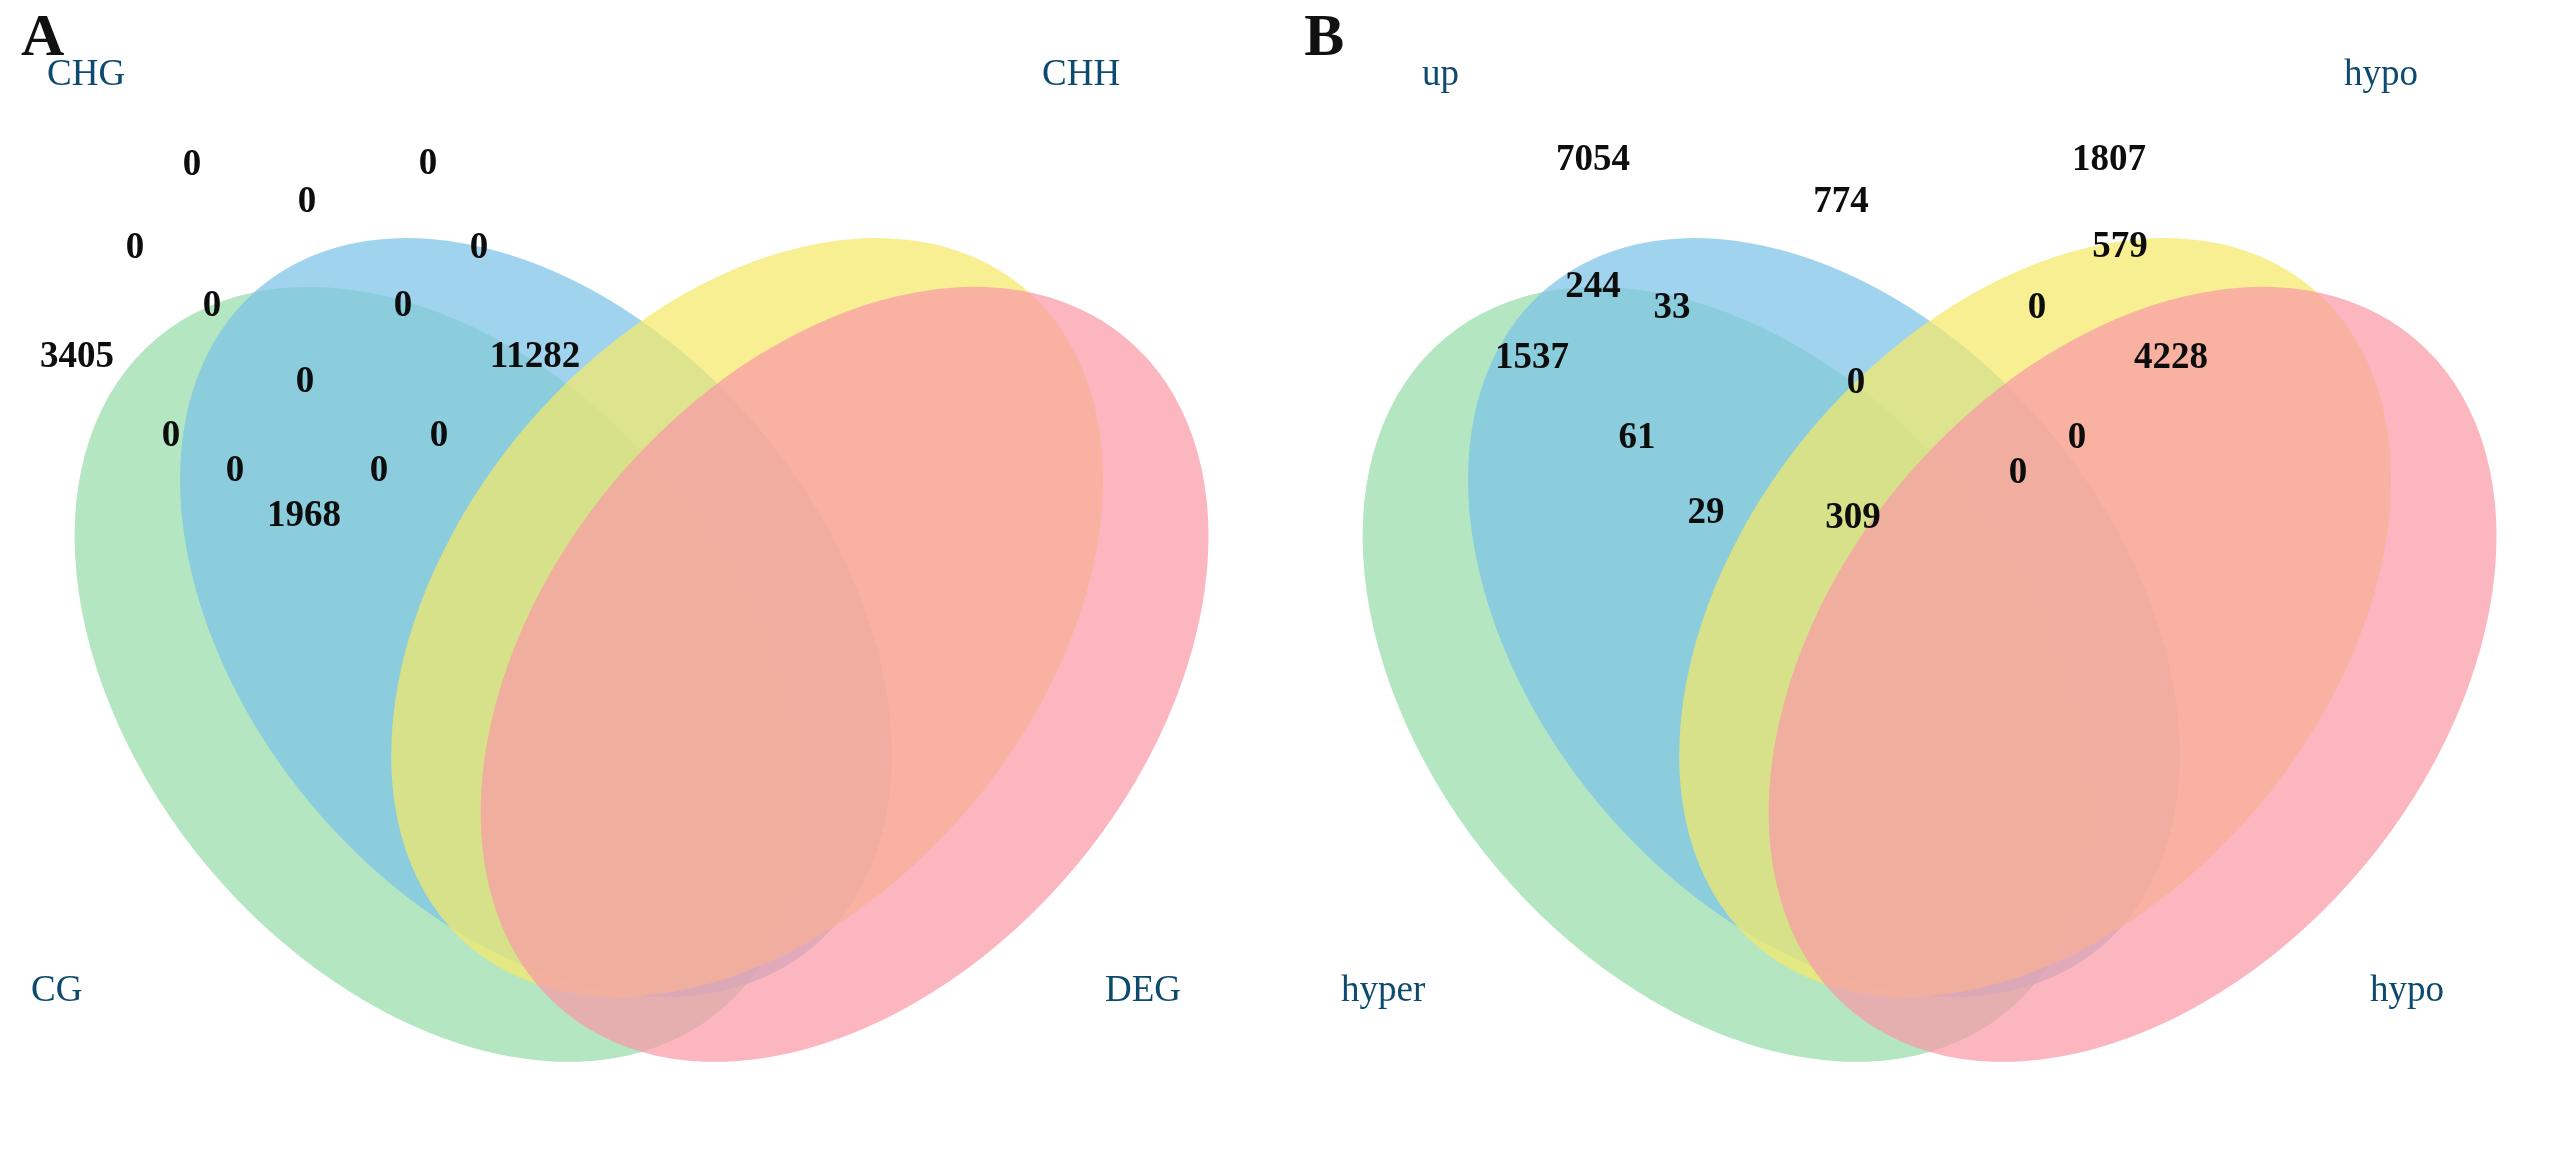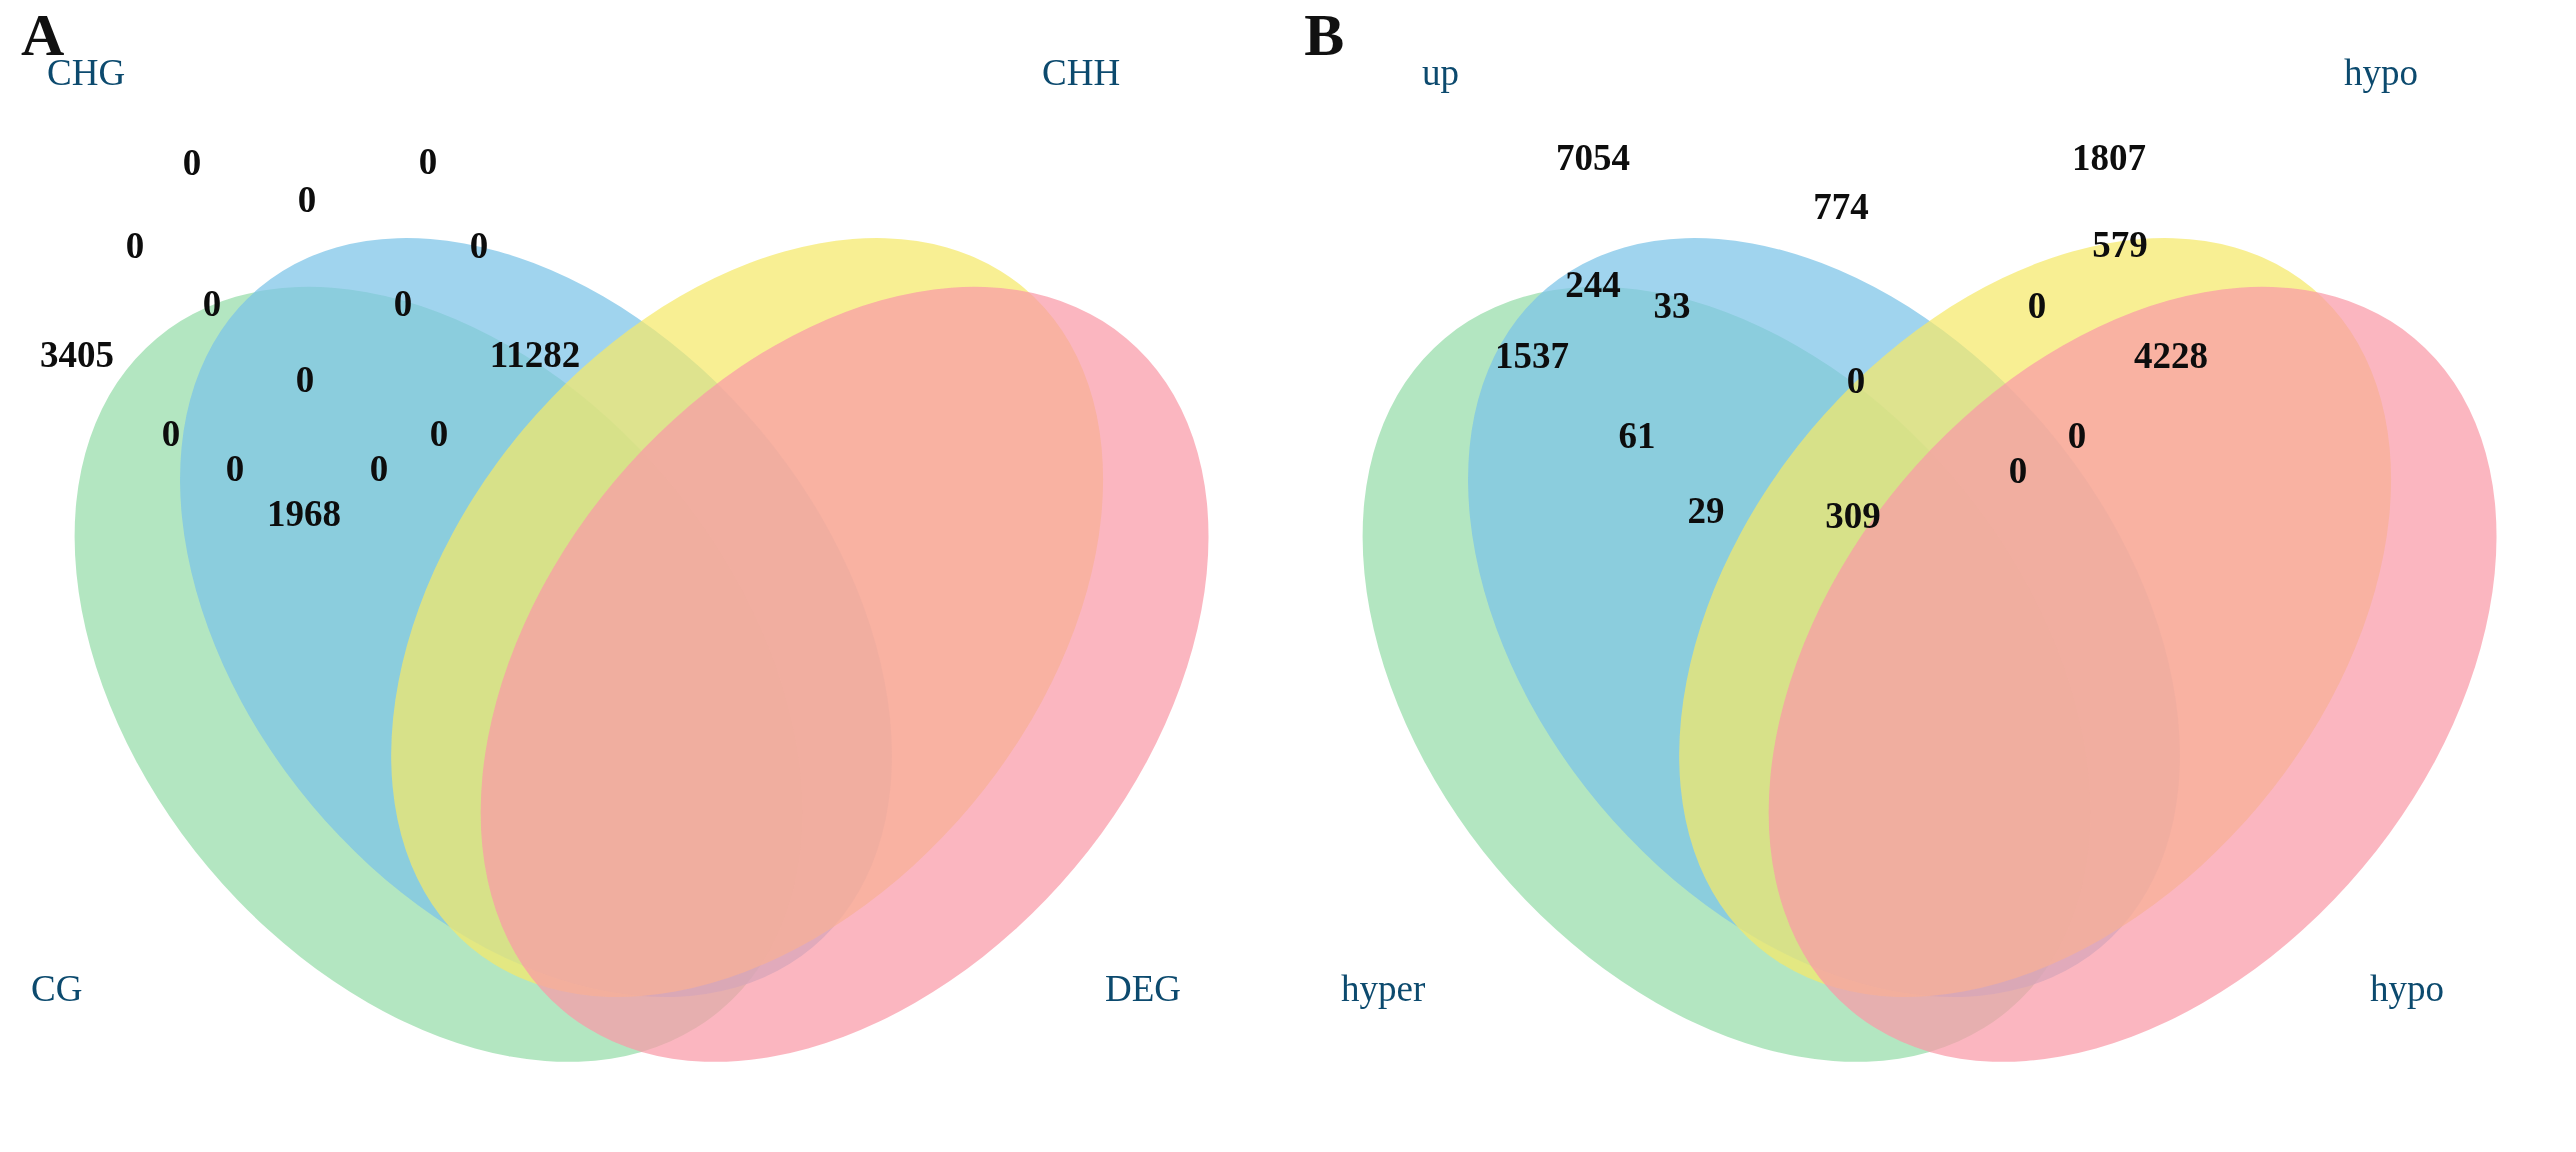--- a/index.html
+++ b/index.html
@@ -125,21 +125,21 @@
       </g>
     </svg>
 
     <div class="set-label" style="left:134px; top:54px;">up</div>
     <div class="set-label" style="left:1056px; top:54px;">hypo</div>
     <div class="set-label" style="left:36px; top:970px;margin-left:17px;">hyper</div>
     <div class="set-label" style="left:1082px; top:970px;">hypo</div>
 
     <div class="count-label" style="left:305px;  top:157px;">7054</div>
     <div class="count-label" style="left:821px; top:157px;">1807</div>
-    <div class="count-label" style="left:553px;  top:206px;">774</div>
+    <div class="count-label" style="left:553px;  top:199px;">774</div>
     <div class="count-label" style="left:305px;  top:244px;margin-top:40px;">244</div>
     <div class="count-label" style="left:832px; top:244px;">579</div>
     <div class="count-label" style="left:384px; top:305px;">33</div>
     <div class="count-label" style="left:749px; top:305px;">0</div>
     <div class="count-label" style="left:244px;  top:355px;">1537</div>
     <div class="count-label" style="left:883px; top:355px;">4228</div>
     <div class="count-label" style="left:568px;  top:380px;">0</div>
     <div class="count-label" style="left:349px;  top:435px;">61</div>
     <div class="count-label" style="left:789px;  top:435px;">0</div>
     <div class="count-label" style="left:418px; top:470px;margin-top:40px;">29</div>

